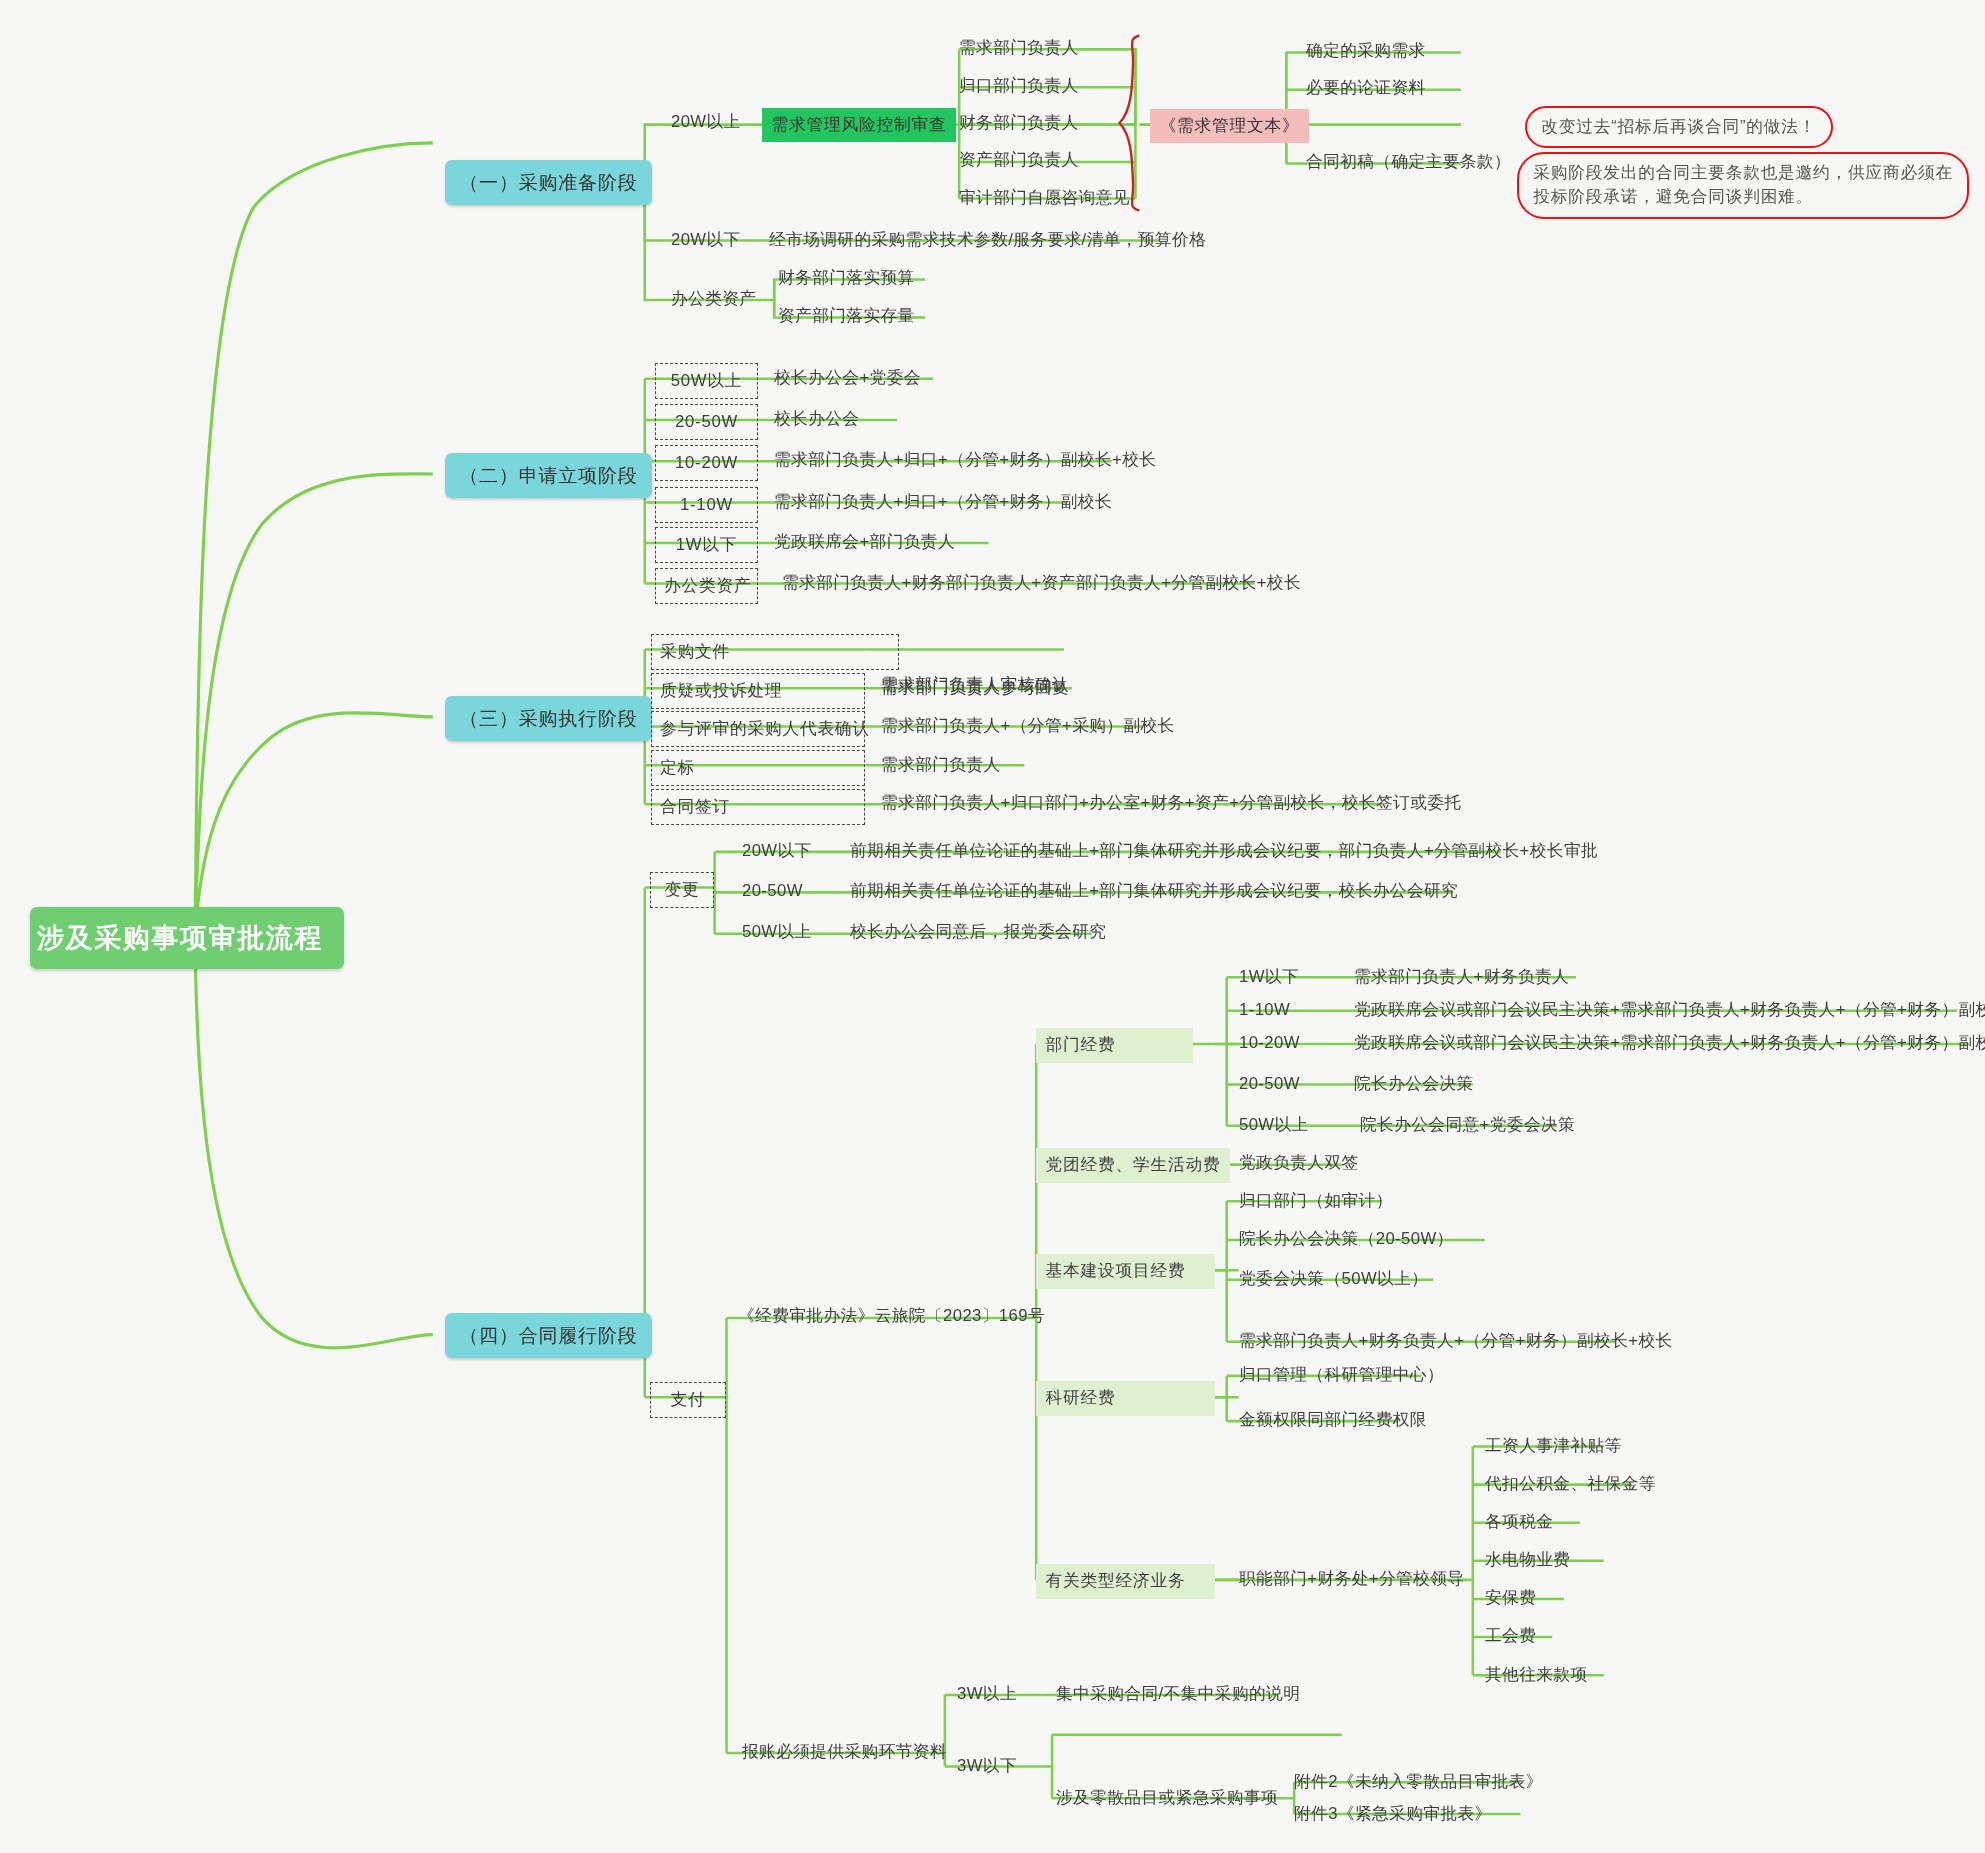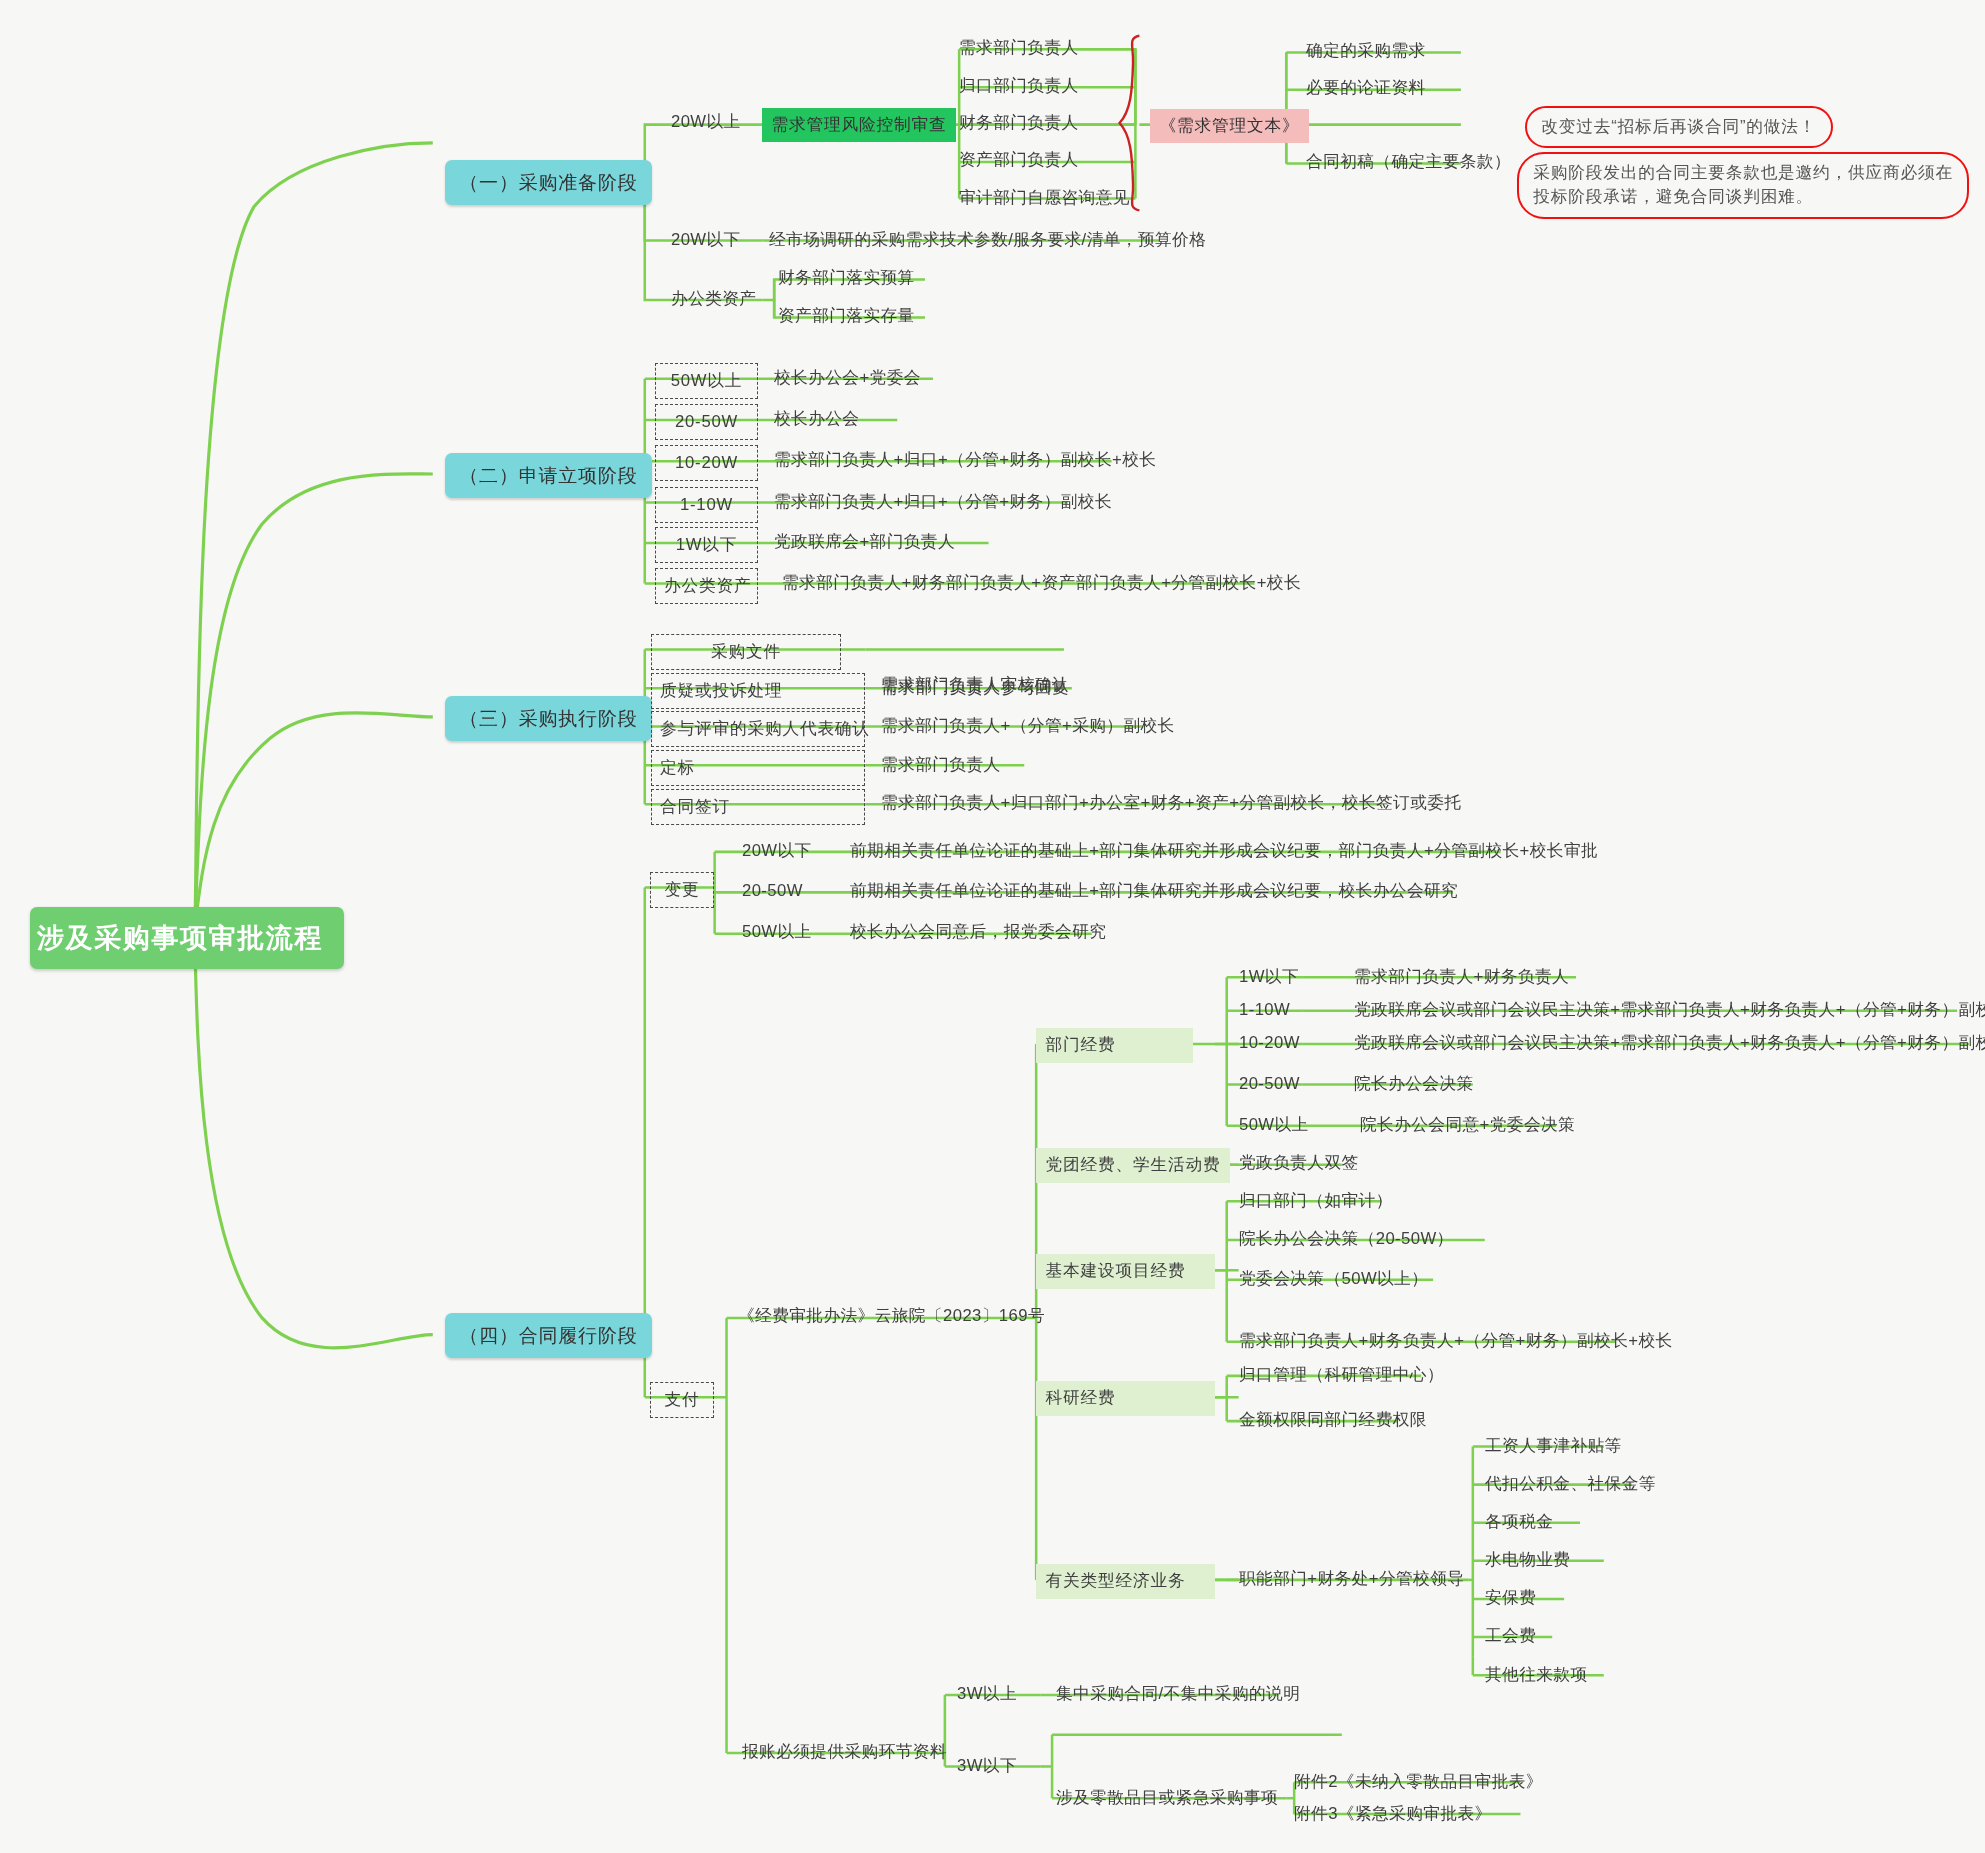--- a/index.html
+++ b/index.html
@@ -295,21 +295,21 @@
   <div class="node plain" style="left:774px;top:491px;">需求部门负责人+归口+（分管+财务）副校长</div>
 
   <div class="node dashed" style="left:655px;top:527px;width:103px;">1W以下</div>
   <div class="node plain" style="left:774px;top:531px;">党政联席会+部门负责人</div>
 
   <div class="node dashed" style="left:655px;top:568px;width:103px;">办公类资产</div>
   <div class="node plain" style="left:782px;top:572px;">需求部门负责人+财务部门负责人+资产部门负责人+分管副校长+校长</div>
 
   <div class="node stage" style="left:445px;top:696px;">（三）采购执行阶段</div>
 
-  <div class="node dashed" style="left:651px;top:634px;width:190px;text-align:center;">采购文件</div>
+  <div class="node dashed" style="left:651px;top:634px;width:248px;text-align:left;">采购文件</div>
   <div class="node plain" style="left:881px;top:638px;margin-top:36px;">需求部门负责人审核确认</div>
 
   <div class="node dashed" style="left:651px;top:673px;width:214px;text-align:left;">质疑或投诉处理</div>
   <div class="node plain" style="left:881px;top:677px;">需求部门负责人参与回复</div>
 
   <div class="node dashed" style="left:651px;top:711px;width:214px;text-align:left;">参与评审的采购人代表确认</div>
   <div class="node plain" style="left:881px;top:715px;">需求部门负责人+（分管+采购）副校长</div>
 
   <div class="node dashed" style="left:651px;top:750px;width:214px;text-align:left;">定标</div>
   <div class="node plain" style="left:881px;top:754px;">需求部门负责人</div>
@@ -320,21 +320,21 @@
   <div class="node stage" style="left:445px;top:1313px;">（四）合同履行阶段</div>
 
   <div class="node dashed" style="left:650px;top:872px;width:64px;">变更</div>
   <div class="node plain" style="left:742px;top:840px;">20W以下</div>
   <div class="node plain" style="left:850px;top:840px;">前期相关责任单位论证的基础上+部门集体研究并形成会议纪要，部门负责人+分管副校长+校长审批</div>
   <div class="node plain" style="left:742px;top:880px;">20-50W</div>
   <div class="node plain" style="left:850px;top:880px;">前期相关责任单位论证的基础上+部门集体研究并形成会议纪要，校长办公会研究</div>
   <div class="node plain" style="left:742px;top:921px;">50W以上</div>
   <div class="node plain" style="left:850px;top:921px;">校长办公会同意后，报党委会研究</div>
 
-  <div class="node dashed" style="left:650px;top:1382px;width:64px;">支付</div>
+  <div class="node dashed" style="left:650px;top:1382px;width:76px;">支付</div>
   <div class="node plain" style="left:738px;top:1305px;">《经费审批办法》云旅院〔2023〕169号</div>
 
   <div class="node lgreen" style="left:1036px;top:1028px;width:157px;">部门经费</div>
   <div class="node plain" style="left:1239px;top:966px;">1W以下</div>
   <div class="node plain" style="left:1354px;top:966px;">需求部门负责人+财务负责人</div>
   <div class="node plain" style="left:1239px;top:999px;">1-10W</div>
   <div class="node plain" style="left:1354px;top:999px;">党政联席会议或部门会议民主决策+需求部门负责人+财务负责人+（分管+财务）副校长</div>
   <div class="node plain" style="left:1239px;top:1032px;">10-20W</div>
   <div class="node plain" style="left:1354px;top:1032px;">党政联席会议或部门会议民主决策+需求部门负责人+财务负责人+（分管+财务）副校长+校长</div>
   <div class="node plain" style="left:1239px;top:1073px;">20-50W</div>

